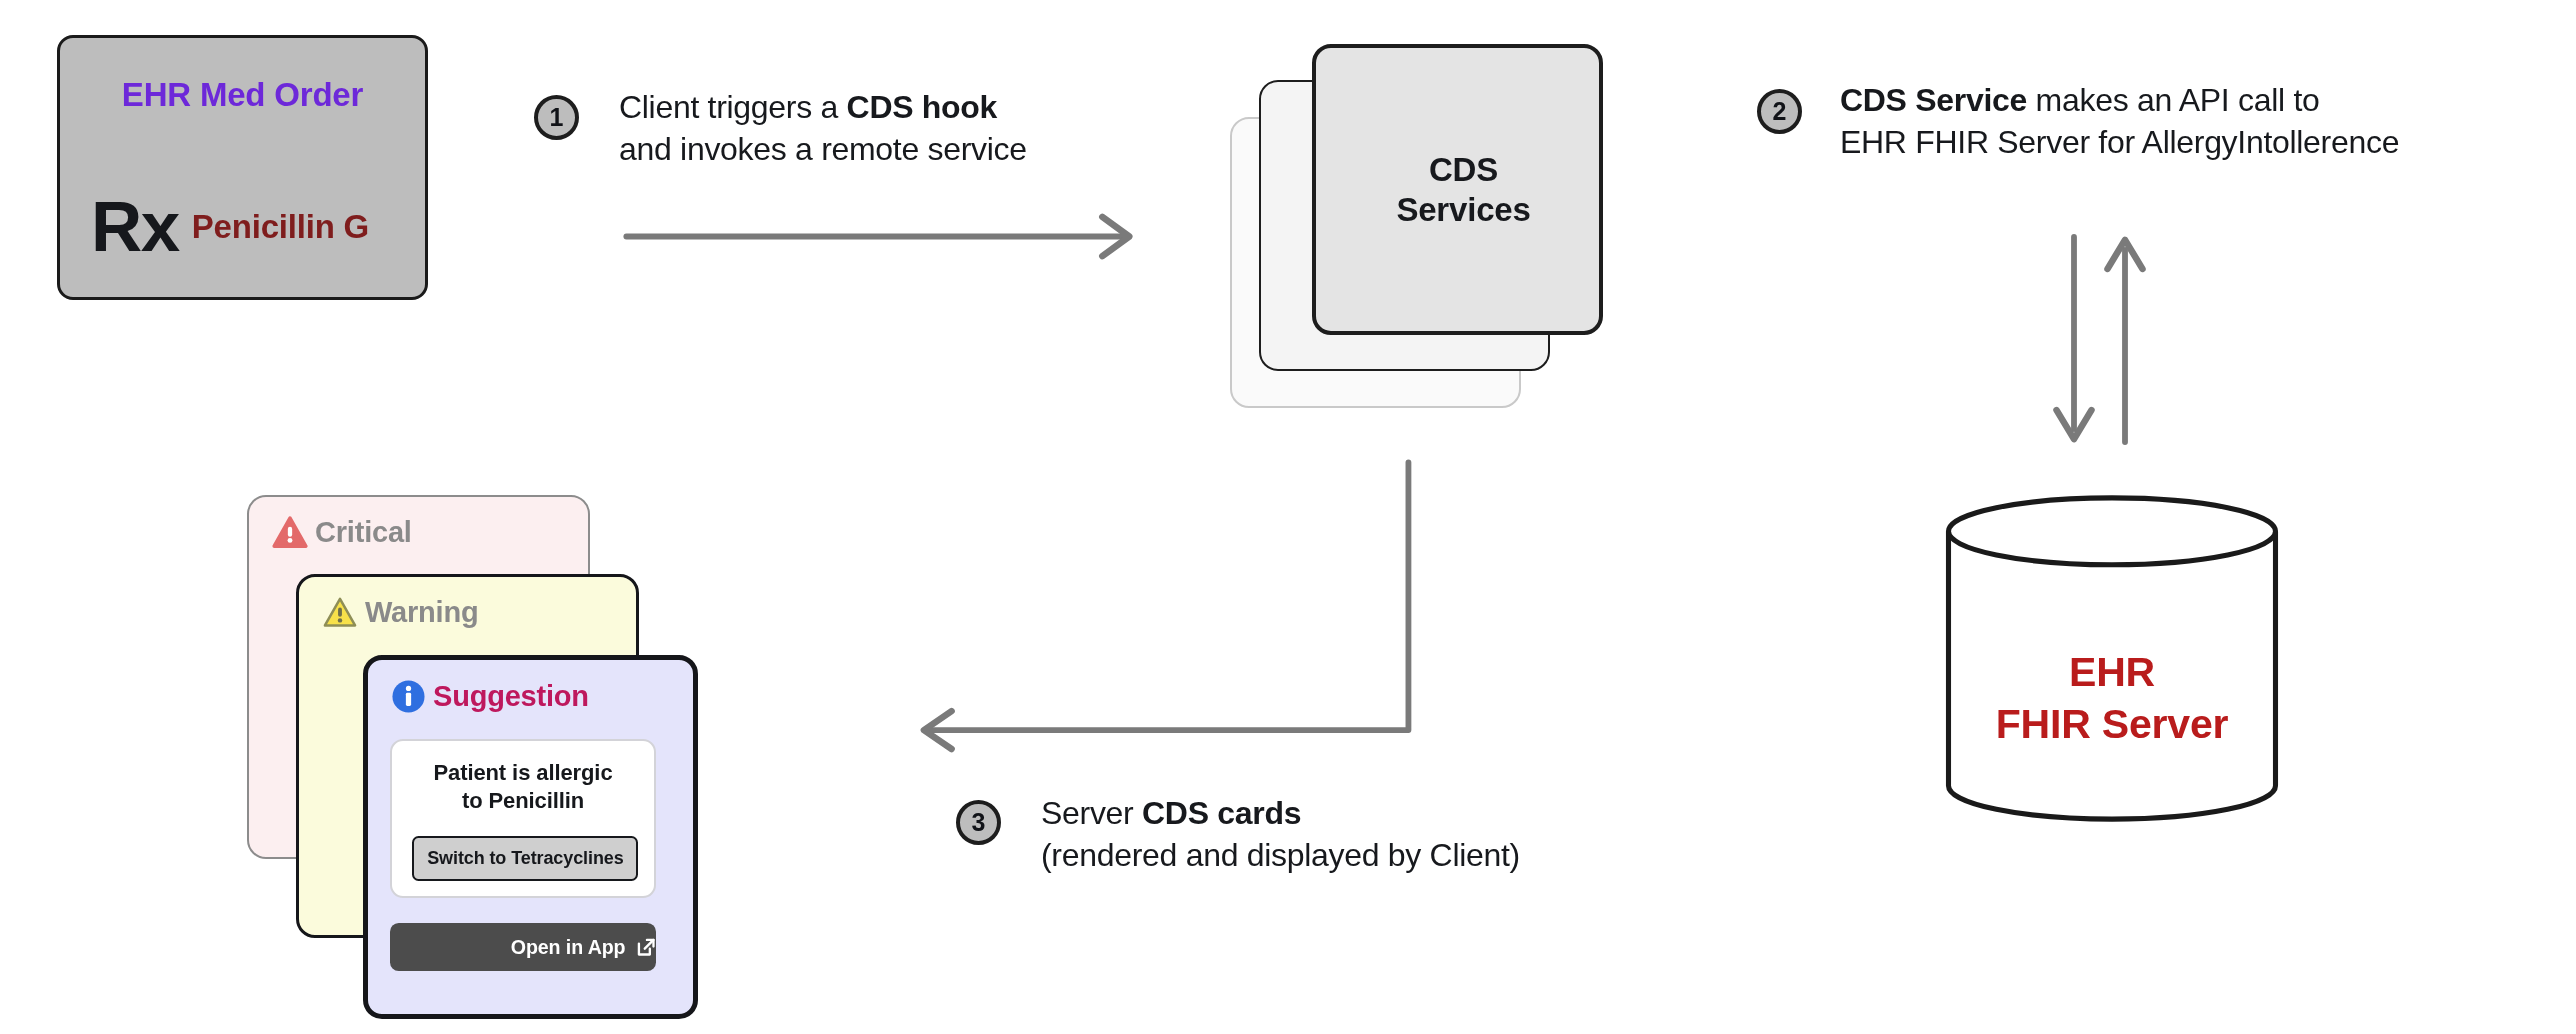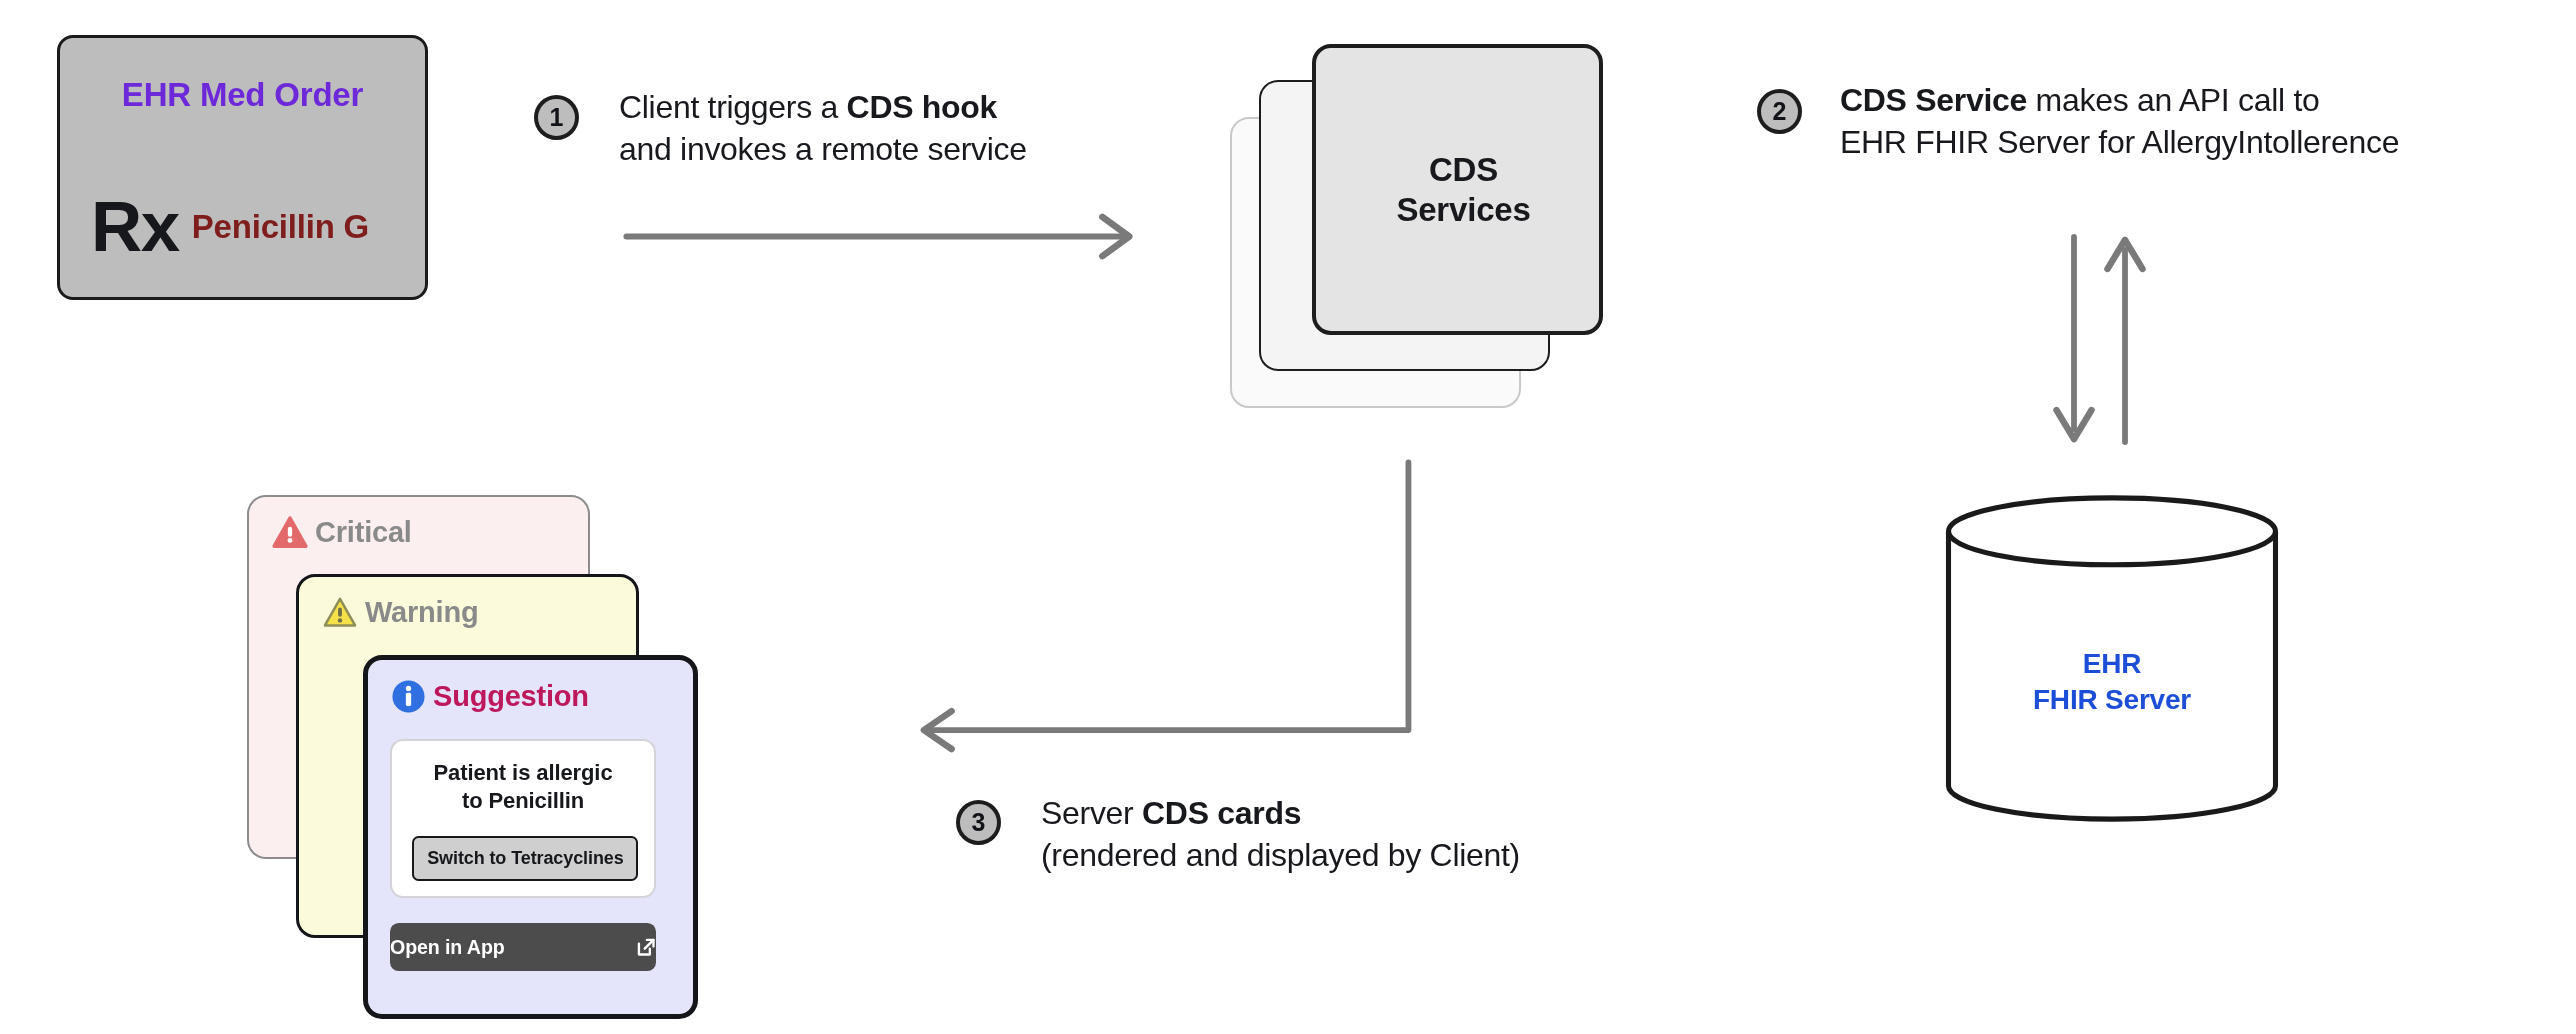--- a/index.html
+++ b/index.html
@@ -132,23 +132,23 @@
     margin-left: 12px;
   }
 
   
   #fhir-cylinder { left: 1944px; top: 495px; width: 336px; height: 327px; }
   #fhir-cyl-label {
     position: absolute;
     left: 0; right: 0;
     top: 151px;
     text-align: center;
-    font-size: 28px;
-    font-weight: 700;
-    color: #1d4ed8;
+    font-size: 41px;
+    font-weight: 700;
+    color: #b91c1c;
     line-height: 1.28;
     letter-spacing: -0.2px;
     white-space: pre-line;
   }
 
   
   #cards-stack { left: 247px; top: 495px; width: 495px; height: 531px; }
   .cds-result-card {
     position: absolute;
     border-radius: 19px;
@@ -229,21 +229,21 @@
     cursor: pointer;
   }
   #open-in-app-btn {
     position: absolute;
     left: 22px; top: 263px;
     width: 266px; height: 48px;
     background: #4c4c4c;
     border-radius: 8.7px;
     display: flex;
     align-items: center;
-    justify-content: space-between;
+    justify-content: flex-end;
     gap: 10.2px;
     font-size: 19.6px;
     font-weight: 700;
     color: #ffffff;
     letter-spacing: -0.1px;
     cursor: pointer;
   }
 </style>
 </head>
 <body>

